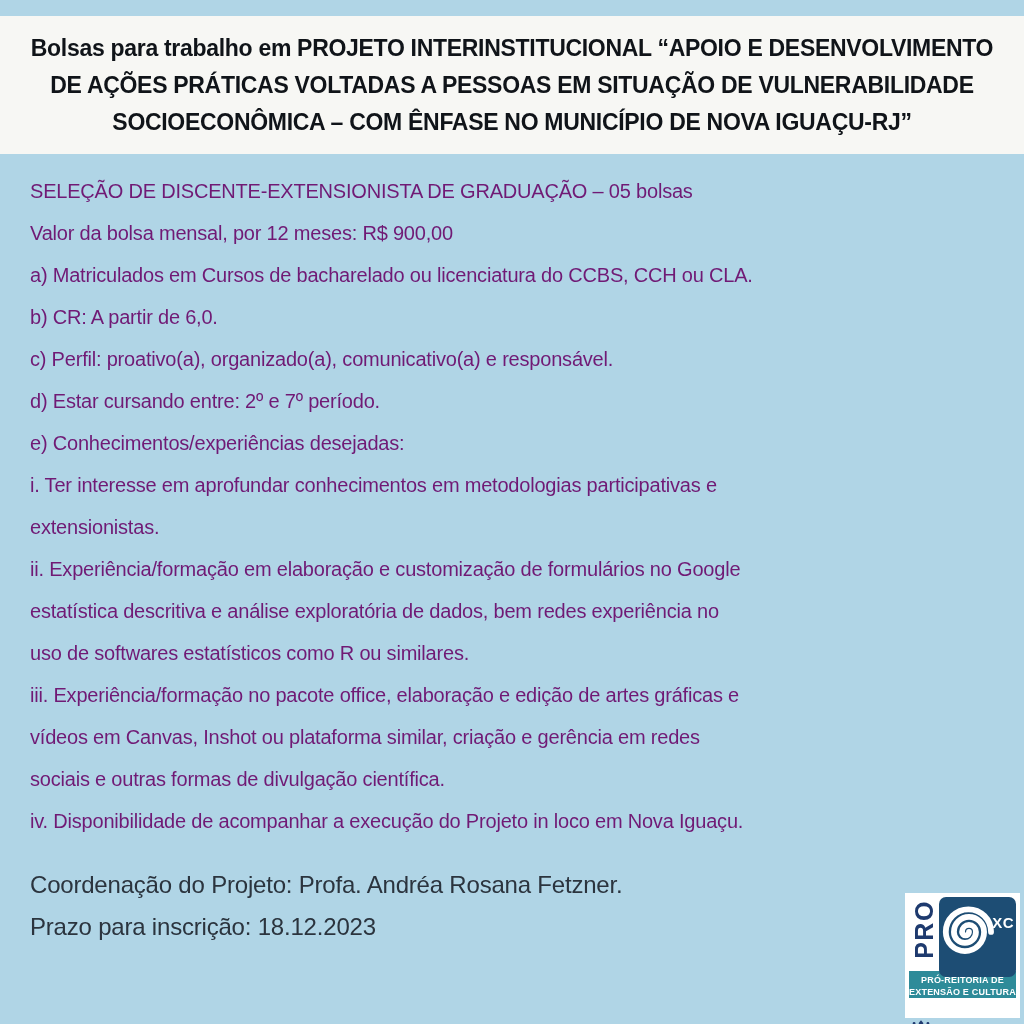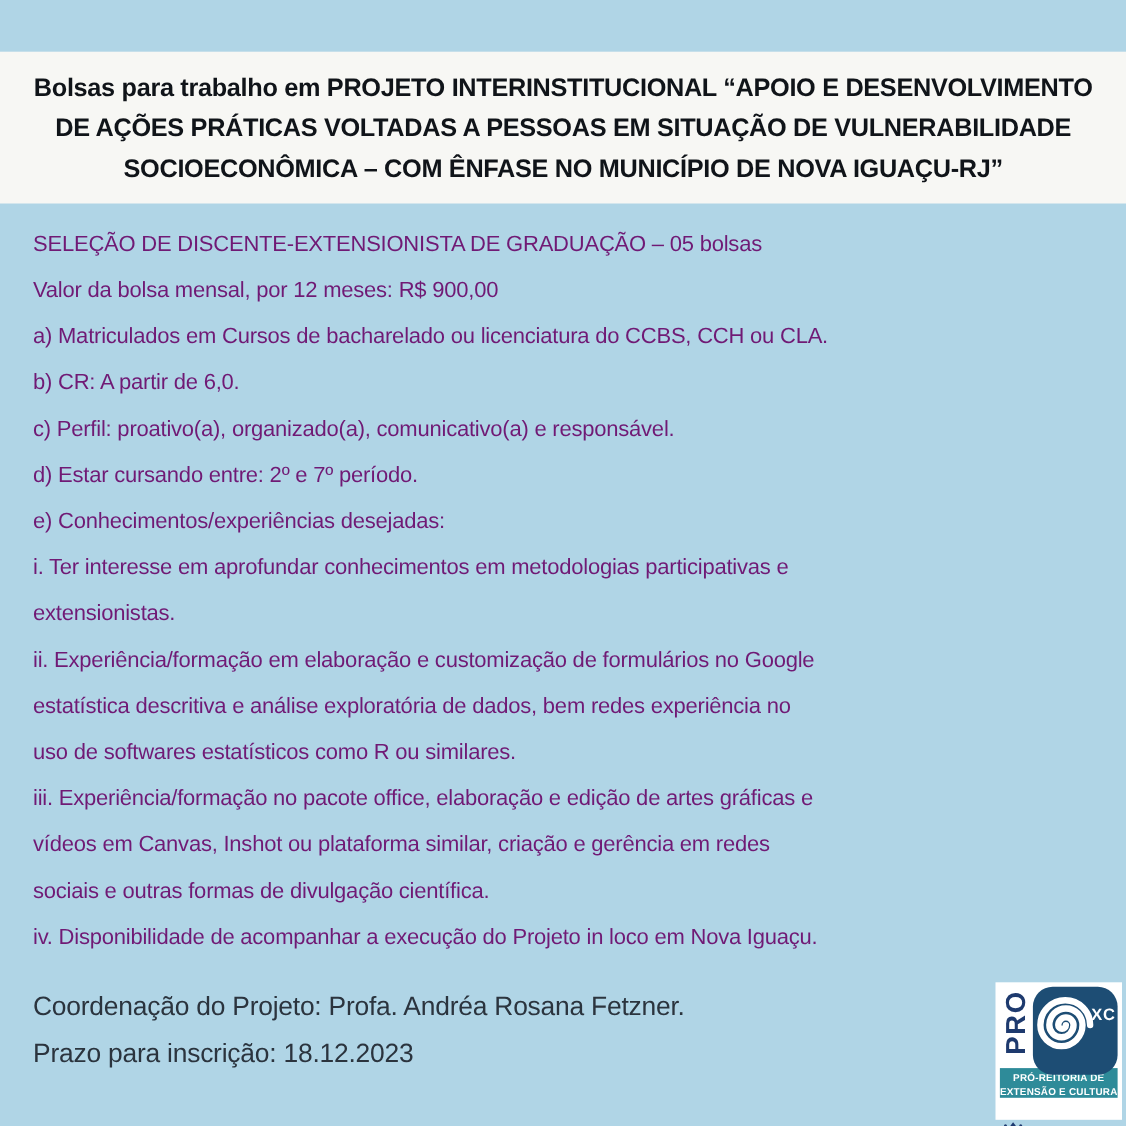--- a/index.html
+++ b/index.html
@@ -2,21 +2,21 @@
 <html lang="pt"><head>
 <meta charset="utf-8">
 <style>
   * { margin:0; padding:0; box-sizing:border-box; }
   body { width:1024px; height:1024px; font-family:"Liberation Sans", sans-serif; }
   .page {
     position:relative; width:1024px; height:1024px;
     background:#b0d5e6; overflow:hidden;
   }
   .header {
-    margin-top:47px;
+    margin-top:16px;
     background:#f7f7f4;
     padding:14px 20px 13px;
     text-align:center;
   }
   .header-line {
     font-size:23px; font-weight:700; line-height:37px;
     letter-spacing:-0.3px; color:#101419;
   }
   .body-text {
     padding:16px 20px 0 30px;
@@ -40,21 +40,21 @@
   .logo-top { display:flex; height:64px; }
   .logo-pro {
     width:30px; display:flex; align-items:center; justify-content:center;
   }
   .logo-pro span {
     transform:rotate(-90deg);
     font-size:25px; font-weight:700; letter-spacing:1.5px; color:#1e3a6e;
   }
   .logo-tile {
     position:relative; flex:1; height:80px;
-    background:#1d4d74; border-radius:18px;
+    background:#1d4d74; border-radius:7px;
   }
   .logo-tile svg.spiral {
     position:absolute; left:1px; top:3px; width:58px; height:58px;
   }
   .logo-xc {
     position:absolute; right:2px; top:17px;
     font-size:15px; font-weight:700; color:#ffffff; letter-spacing:0.5px;
   }
   .logo-band {
     margin-top:10px; height:31px;

